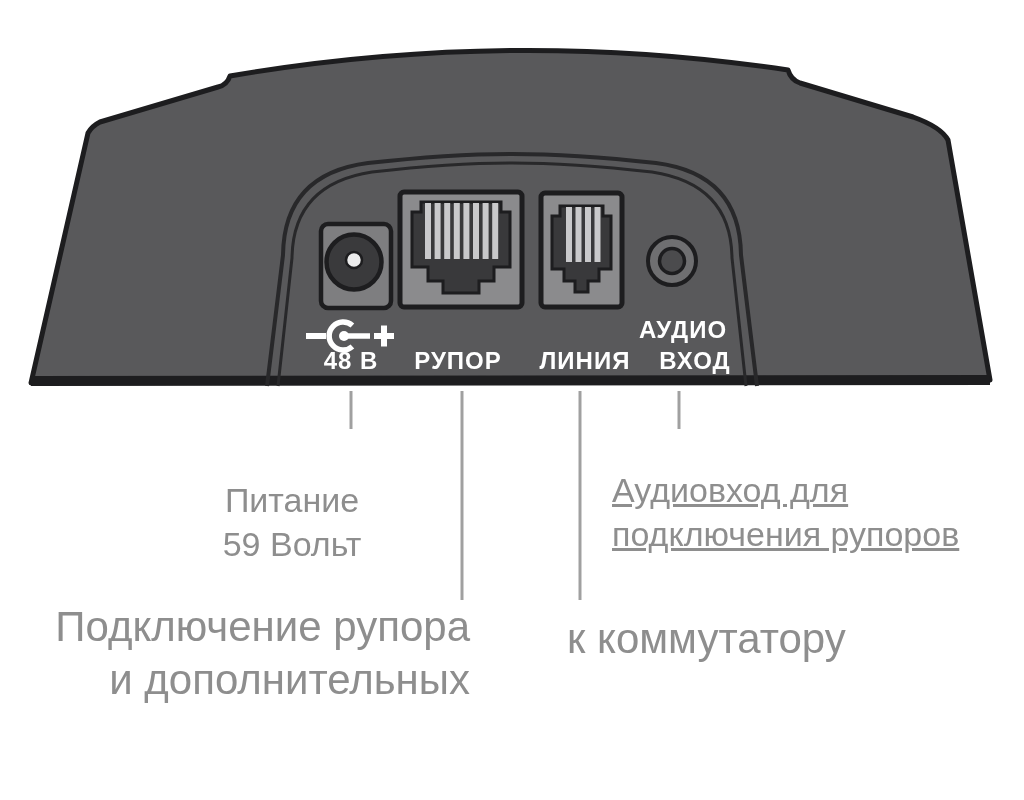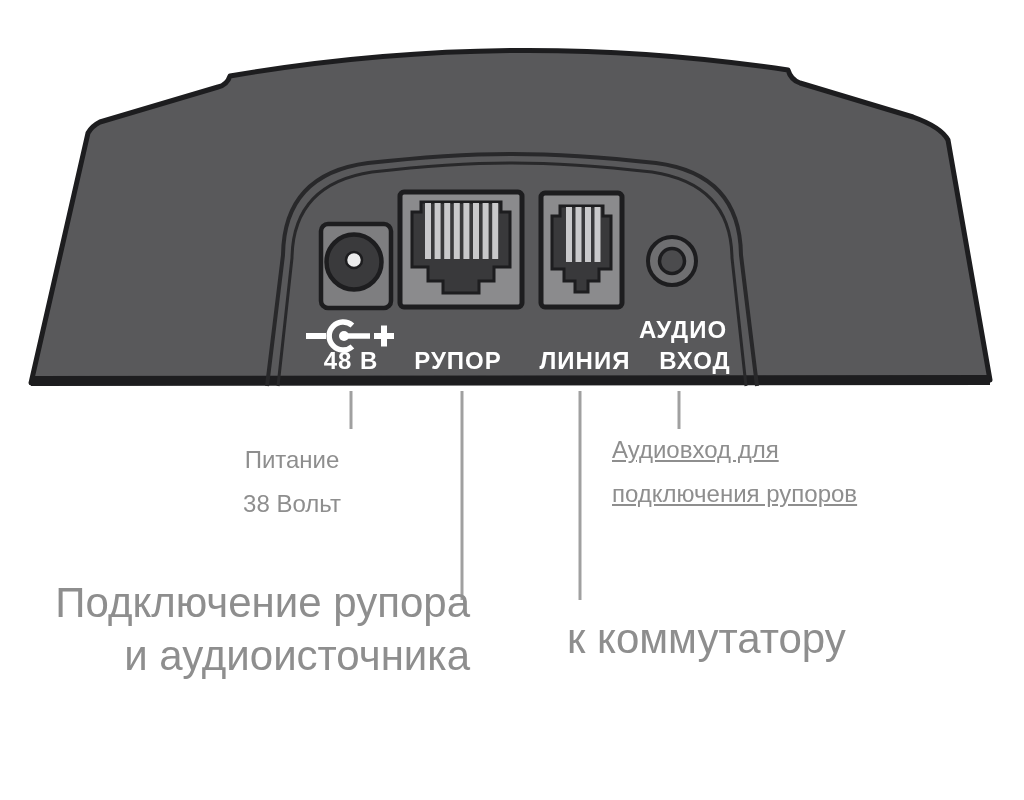--- a/index.html
+++ b/index.html
@@ -28,22 +28,23 @@
     fill: #ffffff;
     font-size: 24px;
     letter-spacing: 1px;
   }
   .callout {
     position: absolute;
     color: #8e8e8e;
     font-family: "Liberation Sans", sans-serif;
   }
   .callout.small {
-    font-size: 24px;
+    font-size: 34px;
     line-height: 44px;
+    margin-top: 40px;
   }
   .callout.large {
     font-size: 42px;
     line-height: 53px;
   }
   .callout .line { white-space: nowrap; }
   .ta-center { text-align: center; }
   .ta-right  { text-align: right; }
   .ta-left   { text-align: left; }
 </style>
@@ -130,30 +131,30 @@
     <g stroke="#a0a0a0" stroke-width="3">
       <line x1="351" y1="391" x2="351" y2="429"></line>
       <line x1="462" y1="391" x2="462" y2="600"></line>
       <line x1="580" y1="391" x2="580" y2="600"></line>
       <line x1="679" y1="391" x2="679" y2="429"></line>
     </g>
   </svg>
 
   <div class="callout small ta-center" style="left:172px; top:438px; width:240px;">
     <div class="line">Питание</div>
-    <div class="line">38 Вольт</div>
+    <div class="line">59 Вольт</div>
   </div>
 
   <div class="callout small ta-left" style="left:612px; top:428px; width:412px;text-decoration:underline;">
     <div class="line">Аудиовход для</div>
     <div class="line">подключения рупоров</div>
   </div>
 
-  <div class="callout large ta-right" style="left:30px; top:576px; width:440px;">
+  <div class="callout large ta-right" style="left:30px; top:600px; width:440px;">
     <div class="line">Подключение рупора</div>
-    <div class="line">и аудиоисточника</div>
+    <div class="line">и дополнительных</div>
   </div>
 
   <div class="callout large ta-left" style="left:567px; top:612px; width:420px;">
     <div class="line">к коммутатору</div>
   </div>
 
 </div>
 
 </body></html>

